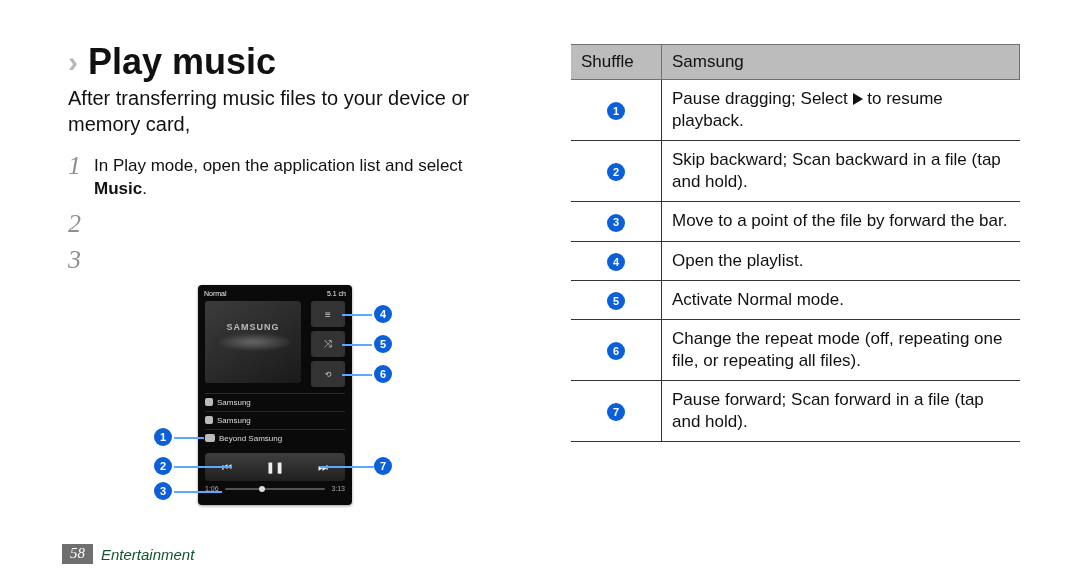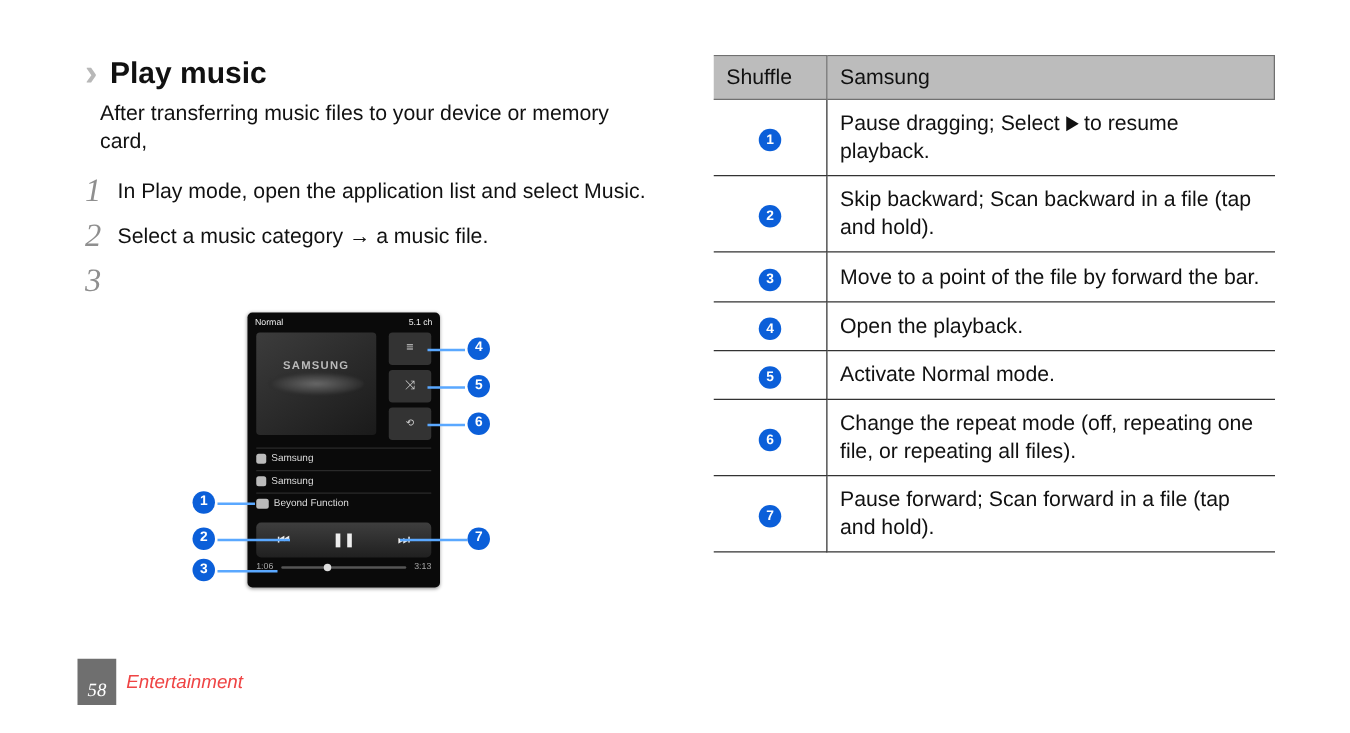--- a/index.html
+++ b/index.html
@@ -1,27 +1,27 @@
 <!DOCTYPE html>
 <html><head>
 <meta charset="utf-8">
 <style>
   html,body{margin:0;padding:0;font-family:"Myriad Pro","Segoe UI",Arial,sans-serif;color:#111;background:#fff}
   .page{width:1080px;height:586px;position:relative;box-sizing:border-box;padding:44px 60px 30px 68px}
   .columns{display:flex;gap:54px}
   .col{flex:1;min-width:0}
   .heading{display:flex;align-items:center;margin-bottom:6px}
   .heading .chevron{color:#b8b8b8;font-size:30px;line-height:1;margin-right:10px;font-weight:bold}
-  .heading h2{margin:0;font-size:24px;font-weight:bold;line-height:1}
-  .intro{font-size:17px;line-height:1.28;margin:0 0 18px 12px}
+  .heading h2{margin:0;font-size:36px;font-weight:bold;line-height:1}
+  .intro{font-size:20px;line-height:1.28;margin:0 0 18px 0}
   .steps{margin:0;padding:0;list-style:none}
   .steps li{display:flex;align-items:flex-start;margin-bottom:12px}
   .steps li .num{font-family:Georgia,"Times New Roman",serif;font-style:italic;color:#8f8f8f;font-size:26px;line-height:1;width:26px;flex:0 0 26px;text-align:left;margin-top:-2px}
   .steps li .txt{font-size:17px;line-height:1.35}
-  .steps li .txt b{font-weight:normal}
+  .steps li .txt b{font-weight:bold}
 
   
   .figure{position:relative;width:250px;height:240px;margin:6px 0 0 84px}
   .phone{position:absolute;left:46px;top:0;width:154px;height:220px;background:#0a0a0a;border-radius:4px;box-shadow:0 1px 3px rgba(0,0,0,.4)}
   .phone .bar{position:absolute;left:6px;top:5px;font-size:7px;color:#eee}
   .phone .bar.r{right:6px;left:auto}
   .phone .art{position:absolute;left:7px;top:16px;width:96px;height:82px;background:linear-gradient(145deg,#3c3c3c,#1a1a1a);border-radius:3px;display:flex;align-items:center;justify-content:center}
   .phone .art::after{content:"";position:absolute;left:10px;top:32px;width:76px;height:18px;background:radial-gradient(ellipse at center,#777 0%,#444 50%,#222 80%);border-radius:50%;filter:blur(1px);opacity:.8}
   .phone .art .logo{color:#bbb;font-size:9px;letter-spacing:1px;font-weight:bold;margin-top:-30px;z-index:1}
   .mini{position:absolute;right:7px;width:34px;height:26px;background:#333;border-radius:3px;display:flex;align-items:center;justify-content:center;color:#ccc;font-size:10px}
@@ -46,22 +46,22 @@
   table.func th{background:#bcbcbc;font-weight:normal;text-align:left;padding:6px 10px;border:1px solid #707070}
   table.func td{border-bottom:1px solid #333;padding:8px 10px;vertical-align:middle}
   table.func td.n{width:70px;text-align:center;border-right:1px solid #333;border-left:0}
   table.func th.nh{width:70px;border-left:0}
   table.func tr:last-child td{border-bottom:1px solid #333}
   .cbub{display:inline-flex;width:18px;height:18px;border-radius:50%;background:#0b5fd9;color:#fff;font-size:11px;font-weight:bold;align-items:center;justify-content:center}
   .tri{display:inline-block;width:0;height:0;border-left:10px solid #111;border-top:6px solid transparent;border-bottom:6px solid transparent;vertical-align:-1px}
 
   
   .footer{position:absolute;left:62px;bottom:22px;display:flex;align-items:center}
-  .footer .pg{background:#6f6f6f;color:#fff;font-style:italic;font-family:Georgia,serif;font-size:15px;padding:18px 8px 2px 8px;margin-right:8px}
-  .footer .sec{font-style:italic;color:#ef4444;font-size:15px}
+  .footer .pg{background:#6f6f6f;color:#fff;font-style:italic;font-family:Georgia,serif;font-size:15px;padding:1px 8px 2px 8px;margin-right:8px}
+  .footer .sec{font-style:italic;color:#14532d;font-size:15px}
 </style>
 </head>
 <body>
 
 <div class="page">
   <div class="columns">
 
     <div class="col">
       <div class="heading">
         <span class="chevron">›</span>
@@ -71,21 +71,20 @@
 
       <ol class="steps">
         <li>
           <span class="num">1</span>
           <span class="txt">
             <span>In Play mode, open the application list and select </span><b>Music</b><span>.</span>
           </span>
         </li>
         <li>
           <span class="num">2</span>
-          <span class="txt">Select a music category → a music file.</span>
         </li>
         <li>
           <span class="num">3</span>
         </li>
       </ol>
 
       <div class="figure">
         <div class="phone">
           <span class="bar">Normal</span>
           <span class="bar r">5.1 ch</span>
@@ -98,21 +97,21 @@
           <div class="row-text rt1">
               <span class="ico"></span>
               <span>Samsung</span>
             </div>
           <div class="row-text rt2">
               <span class="ico"></span>
               <span>Samsung</span>
             </div>
           <div class="row-text rt3">
               <span class="ico note"></span>
-              <span>Beyond Function</span>
+              <span>Beyond Samsung</span>
             </div>
           <div class="controls">
             <span>⏮</span>
             <span>❚❚</span>
             <span>⏭</span>
           </div>
           <div class="timebar">
             <span>1:06</span>
             <span>3:13</span>
             <div class="track"></div>
@@ -170,21 +169,21 @@
           <tr>
             <td class="n"><span class="cbub">2</span></td>
             <td>Skip backward; Scan backward in a file (tap and hold).</td>
           </tr>
           <tr>
             <td class="n"><span class="cbub">3</span></td>
             <td>Move to a point of the file by forward the bar.</td>
           </tr>
           <tr>
             <td class="n"><span class="cbub">4</span></td>
-            <td>Open the playback.</td>
+            <td>Open the playlist.</td>
           </tr>
           <tr>
             <td class="n"><span class="cbub">5</span></td>
             <td>Activate Normal mode.</td>
           </tr>
           <tr>
             <td class="n"><span class="cbub">6</span></td>
             <td>Change the repeat mode (off, repeating one file, or repeating all files).</td>
           </tr>
           <tr>

